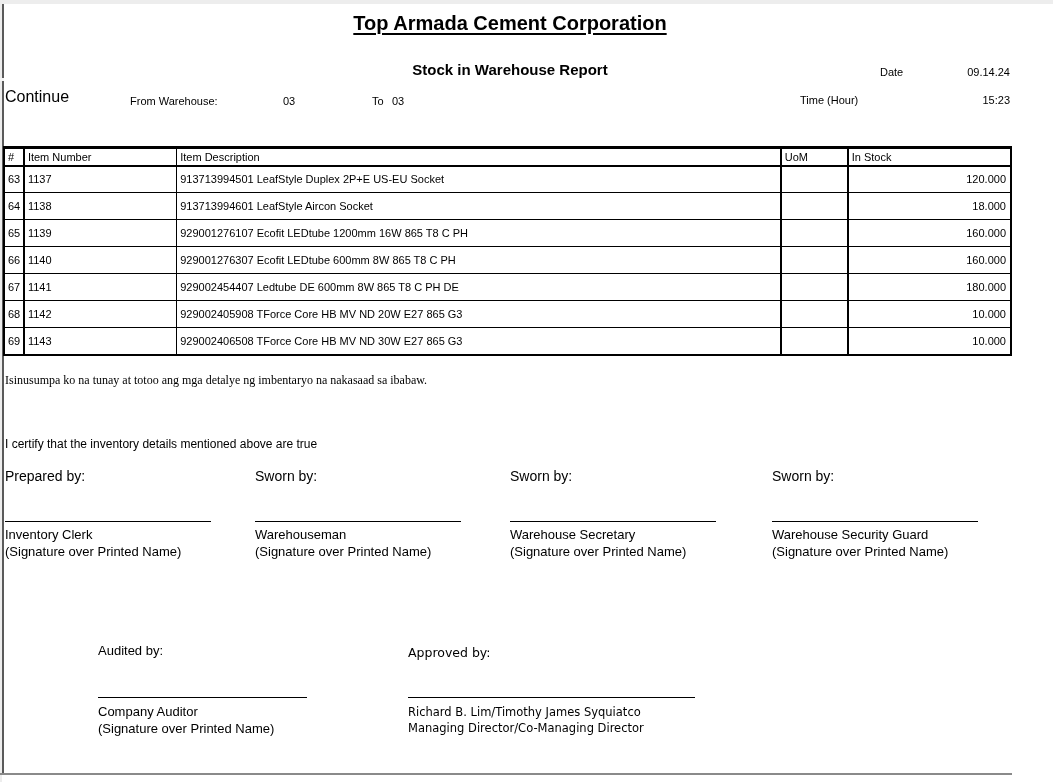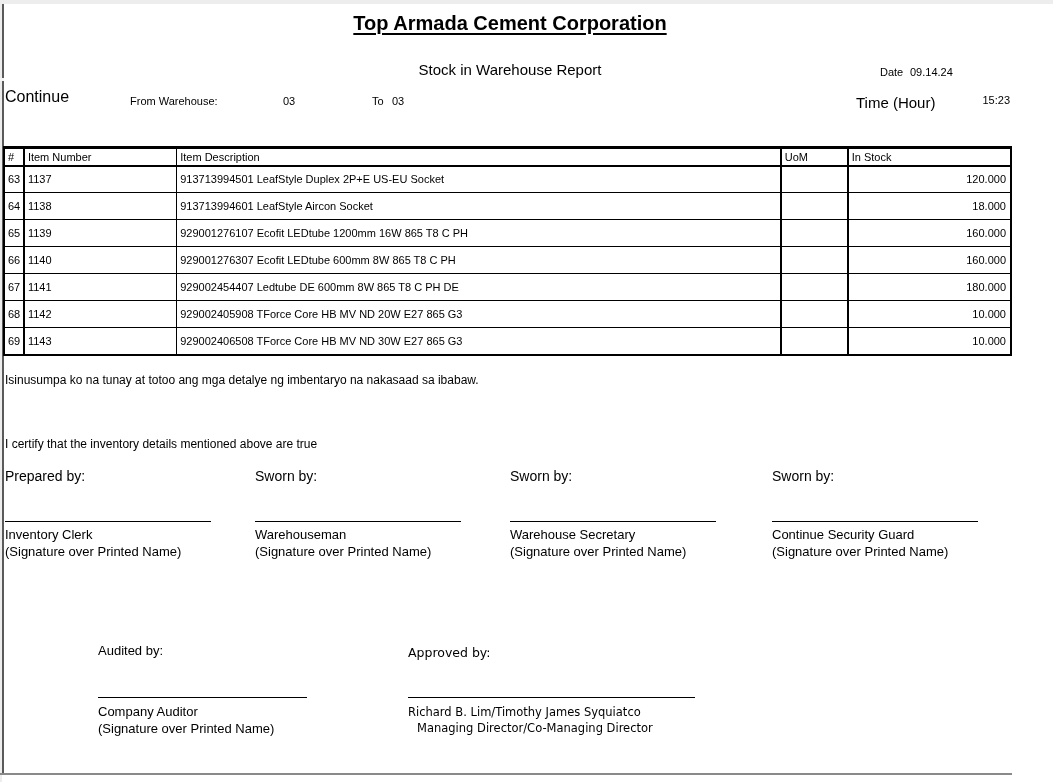--- a/index.html
+++ b/index.html
@@ -21,30 +21,30 @@
   .page-bottom-line { left:0; top:773px; width:1012px; height:2px; background:#8a8a8a; }
 
   
   .company-title {
     left:0; top:12px; width:1020px;
     text-align:center; font-size:20px; font-weight:bold;
     text-decoration: underline; text-decoration-thickness: 2px; text-underline-offset: 3px;
   }
   .report-title {
     left:0; top:61px; width:1020px;
-    text-align:center; font-size:15px; font-weight:normal;
+    text-align:center; font-size:15px; font-weight:bold;
   }
   .lbl-continue { left:5px; top:88px; font-size:16px; }
   .lbl-fromwh   { left:130px; top:95px; font-size:11px; }
   .val-fromwh   { left:283px; top:95px; font-size:11px; }
   .lbl-to       { left:372px; top:95px; font-size:11px; }
   .val-to       { left:392px; top:95px; font-size:11px; }
   .lbl-date     { left:840px; top:66px; font-size:11px;margin-left:40px; }
-  .val-date     { left:910px; top:66px; width:100px; text-align:left; font-size:11px; }
-  .lbl-time     { left:856px; top:94px; font-size:15px; }
+  .val-date     { left:910px; top:66px; width:100px; text-align:right; font-size:11px; }
+  .lbl-time     { left:800px; top:94px; font-size:11px; }
   .val-time     { left:910px; top:94px; width:100px; text-align:right; font-size:11px; }
 
   
   table.stock {
     position:absolute; left:3px; top:146px; width:1009px;
     border-collapse: collapse; table-layout: fixed;
     font-size:11px;
   }
   table.stock th, table.stock td {
     border:1px solid #000;
@@ -57,21 +57,21 @@
   table.stock thead th { border-bottom:2px solid #000; }
   table.stock tbody tr { height:27px; }
   table.stock .c0 { width:19px; }
   table.stock .c1 { width:146px; border-left:2px solid #000; }
   table.stock .c2 { width:577px; }
   table.stock .c3 { width:64px; border-left:2px solid #000; }
   table.stock .c4 { width:156px; border-left:2px solid #000; }
   table.stock td.c4 { text-align:right; padding-right:4px; }
 
   
-  .cert-tl { left:5px; top:373px; font-size:12px; }
+  .cert-tl { left:5px; top:373px; font-size:12px;font-family:Liberation Serif, serif; }
   .cert-en { left:5px; top:409px; font-size:12px;margin-top:28px; }
 
   
   .sig-label { font-size:14px; }
   .sig-line  { height:0; border-top:1.5px solid #000; }
   .sig-title { font-size:13px; }
   .sig-note  { font-size:13px; }
   .sig0 { left:5px; }  .sig1 { left:255px; }  .sig2 { left:510px; }  .sig3 { left:772px; }
   .sig-label.row1 { top:468px; }
   .sig-line.row1  { top:521px; width:206px; }
@@ -81,21 +81,21 @@
   
   .aud-label { left:98px; top:643px; font-size:13px; }
   .aud-line  { left:98px; top:697px; width:209px; height:0; border-top:1.5px solid #000; }
   .aud-title { left:98px; top:704px; font-size:13px; }
   .aud-note  { left:98px; top:721px; font-size:13px; }
 
   .app { font-family:"DejaVu Sans", sans-serif; }
   .app-label { left:408px; top:645px; font-size:12.5px; }
   .app-line  { left:408px; top:697px; width:287px; height:0; border-top:1.5px solid #000; }
   .app-name  { left:408px; top:705px; font-size:11.5px; }
-  .app-title { left:408px; top:721px; font-size:11.5px;margin-left:9px; }
+  .app-title { left:408px; top:721px; font-size:11.5px; }
 </style>
 </head>
 <body>
 
 <div class="abs chrome-top"></div>
 <div class="abs chrome-left"></div>
 <div class="abs page-left-line"></div>
 <div class="abs left-seam"></div>
 <div class="abs page-bottom-line"></div>
 
@@ -187,21 +187,21 @@
 <div class="abs sig-title row1 sig1">Warehouseman</div>
 <div class="abs sig-note row1 sig1">(Signature over Printed Name)</div>
 
 <div class="abs sig-label row1 sig2">Sworn by:</div>
 <div class="abs sig-line row1 sig2"></div>
 <div class="abs sig-title row1 sig2">Warehouse Secretary</div>
 <div class="abs sig-note row1 sig2">(Signature over Printed Name)</div>
 
 <div class="abs sig-label row1 sig3">Sworn by:</div>
 <div class="abs sig-line row1 sig3"></div>
-<div class="abs sig-title row1 sig3">Continue Security Guard</div>
+<div class="abs sig-title row1 sig3">Warehouse Security Guard</div>
 <div class="abs sig-note row1 sig3">(Signature over Printed Name)</div>
 
 <div class="abs aud-label">Audited by:</div>
 <div class="abs aud-line"></div>
 <div class="abs aud-title">Company Auditor</div>
 <div class="abs aud-note">(Signature over Printed Name)</div>
 
 <div class="abs app app-label">Approved by:</div>
 <div class="abs app-line"></div>
 <div class="abs app app-name">Richard B. Lim/Timothy James Syquiatco</div>

